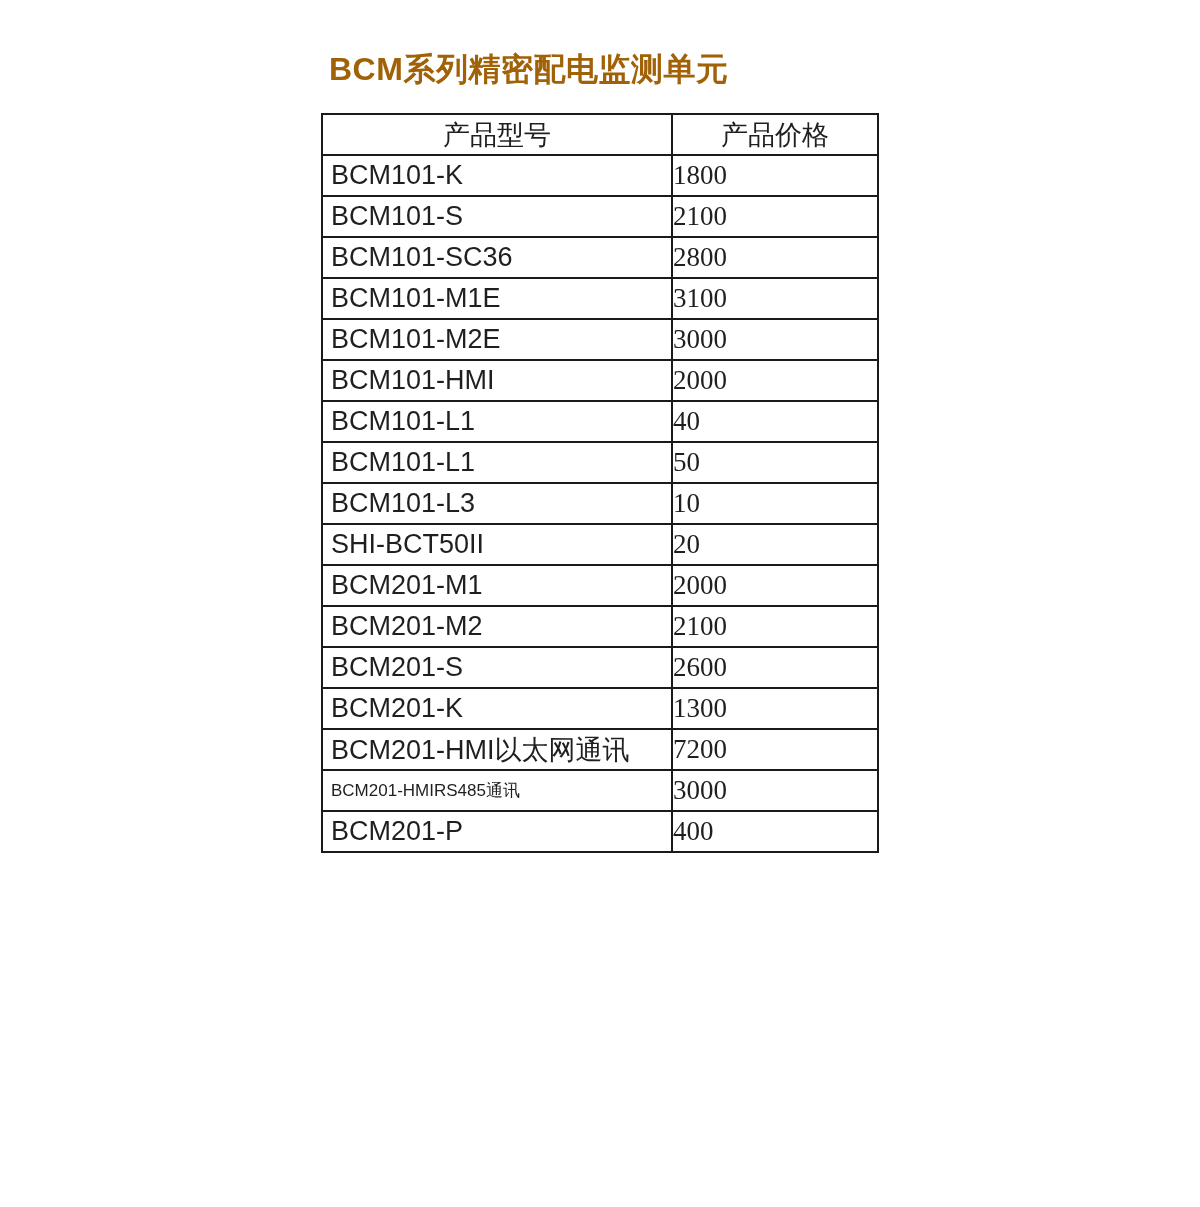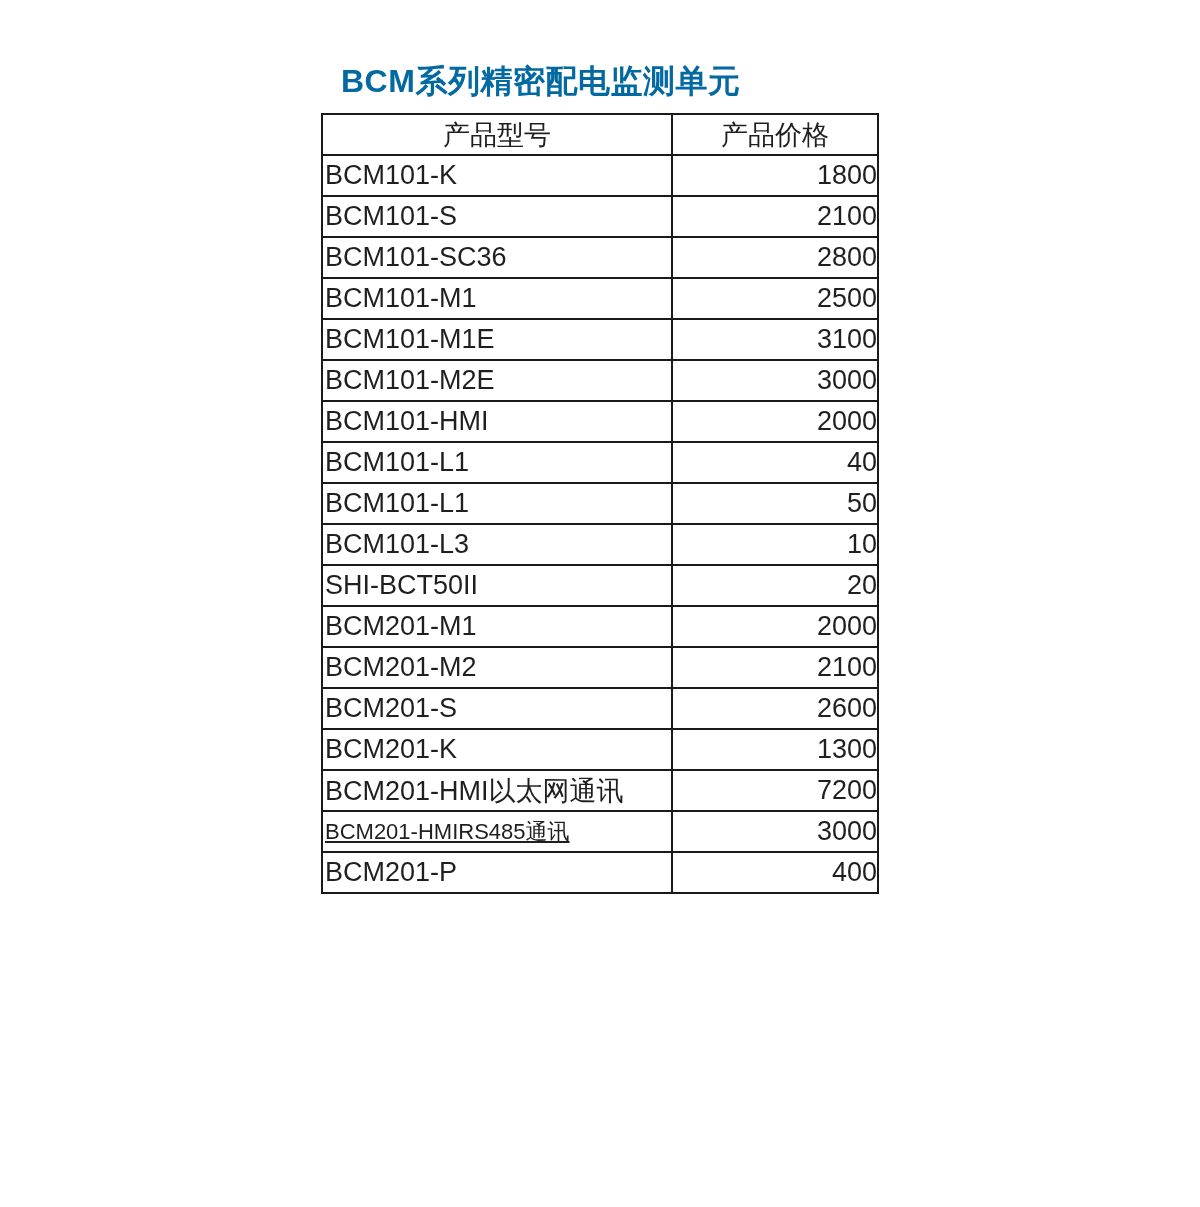--- a/index.html
+++ b/index.html
@@ -13,24 +13,24 @@
     height: 1207px;
     background: #ffffff;
     font-family: "Liberation Sans", sans-serif;
     color: #1f1f1f;
     overflow: hidden;
   }
   .page-title {
     position: absolute;
     left: 329px;
     top: 48px;
-    margin: 12px;
+    margin: 0;
     font-size: 32px;
     font-weight: 700;
-    color: #0369a1;
+    color: #a16207;
     letter-spacing: 0.5px;
     white-space: nowrap;
   }
   table.product-table {
     position: absolute;
     left: 321px;
     top: 113px;
     width: 556px;
     border-collapse: collapse;
     table-layout: fixed;
@@ -49,30 +49,30 @@
     margin-top: 24px;
   }
   .product-table col.col-model { width: 350px; }
   .product-table col.col-price { width: 206px; }
   .product-table th {
     text-align: center;
     vertical-align: middle;
   }
   .product-table td.model-cell {
     text-align: left;
-    padding-left: 2px;
+    padding-left: 8px;
     vertical-align: middle;
   }
   .product-table td.model-cell.compact {
-    font-size: 22px;
-    text-decoration: underline;
+    font-size: 17px;
   }
   .product-table td.price-cell {
-    text-align: right;
+    text-align: left;
     vertical-align: middle;
+    font-family: Liberation Serif, serif;
   }
 </style>
 </head>
 <body>
 
 <div class="page">
 
   <h1 class="page-title">BCM系列精密配电监测单元</h1>
 
   <table class="product-table">
@@ -91,24 +91,20 @@
           <td class="model-cell">BCM101-K</td>
           <td class="price-cell">1800</td>
         </tr>
         <tr>
           <td class="model-cell">BCM101-S</td>
           <td class="price-cell">2100</td>
         </tr>
         <tr>
           <td class="model-cell">BCM101-SC36</td>
           <td class="price-cell">2800</td>
-        </tr>
-        <tr>
-          <td class="model-cell">BCM101-M1</td>
-          <td class="price-cell">2500</td>
         </tr>
         <tr>
           <td class="model-cell">BCM101-M1E</td>
           <td class="price-cell">3100</td>
         </tr>
         <tr>
           <td class="model-cell">BCM101-M2E</td>
           <td class="price-cell">3000</td>
         </tr>
         <tr>

